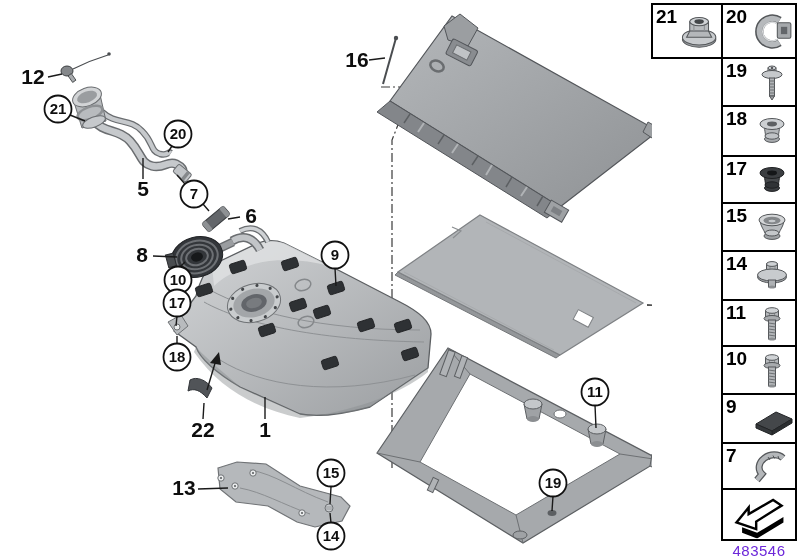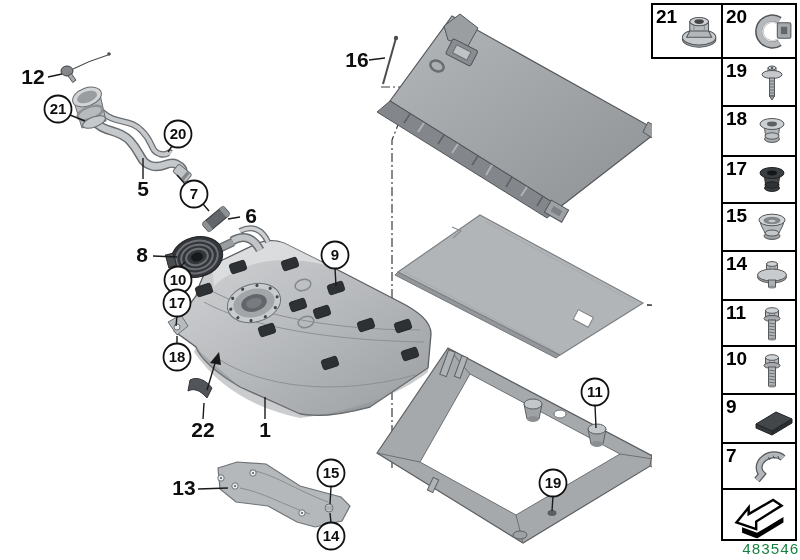--- a/index.html
+++ b/index.html
@@ -3,22 +3,22 @@
 <meta charset="utf-8">
 <style>
   html,body{margin:0;padding:0;background:#fff;}
   .stage{position:relative;width:800px;height:560px;background:#fff;overflow:hidden;
          font-family:"Liberation Sans",sans-serif;}
   .diagram-svg{position:absolute;left:0;top:0;}
   
   .cell{position:absolute;border:2px solid #000;background:#fff;box-sizing:border-box;}
   .cell .num{position:absolute;left:3px;top:0px;font-weight:bold;font-size:19px;color:#000;line-height:1.25;z-index:2;}
   .cell .icon{position:absolute;right:1px;top:50%;transform:translateY(-50%);z-index:1;}
-  .docnum{position:absolute;left:719px;top:542px;width:80px;text-align:right;
-          font-size:15px;color:#15803d;letter-spacing:.5px;font-family:Liberation Mono, monospace;}
+  .docnum{position:absolute;left:719px;top:542px;width:80px;text-align:center;
+          font-size:15px;color:#6d28d9;letter-spacing:.5px;}
   
   text{font-family:"Liberation Sans",sans-serif;}
   .plbl{font-weight:bold;font-size:21px;fill:#0e0e0e;}
   .clbl{font-weight:bold;font-size:15px;fill:#0e0e0e;}
 </style>
 </head>
 <body>
 
 <div class="stage">
 

